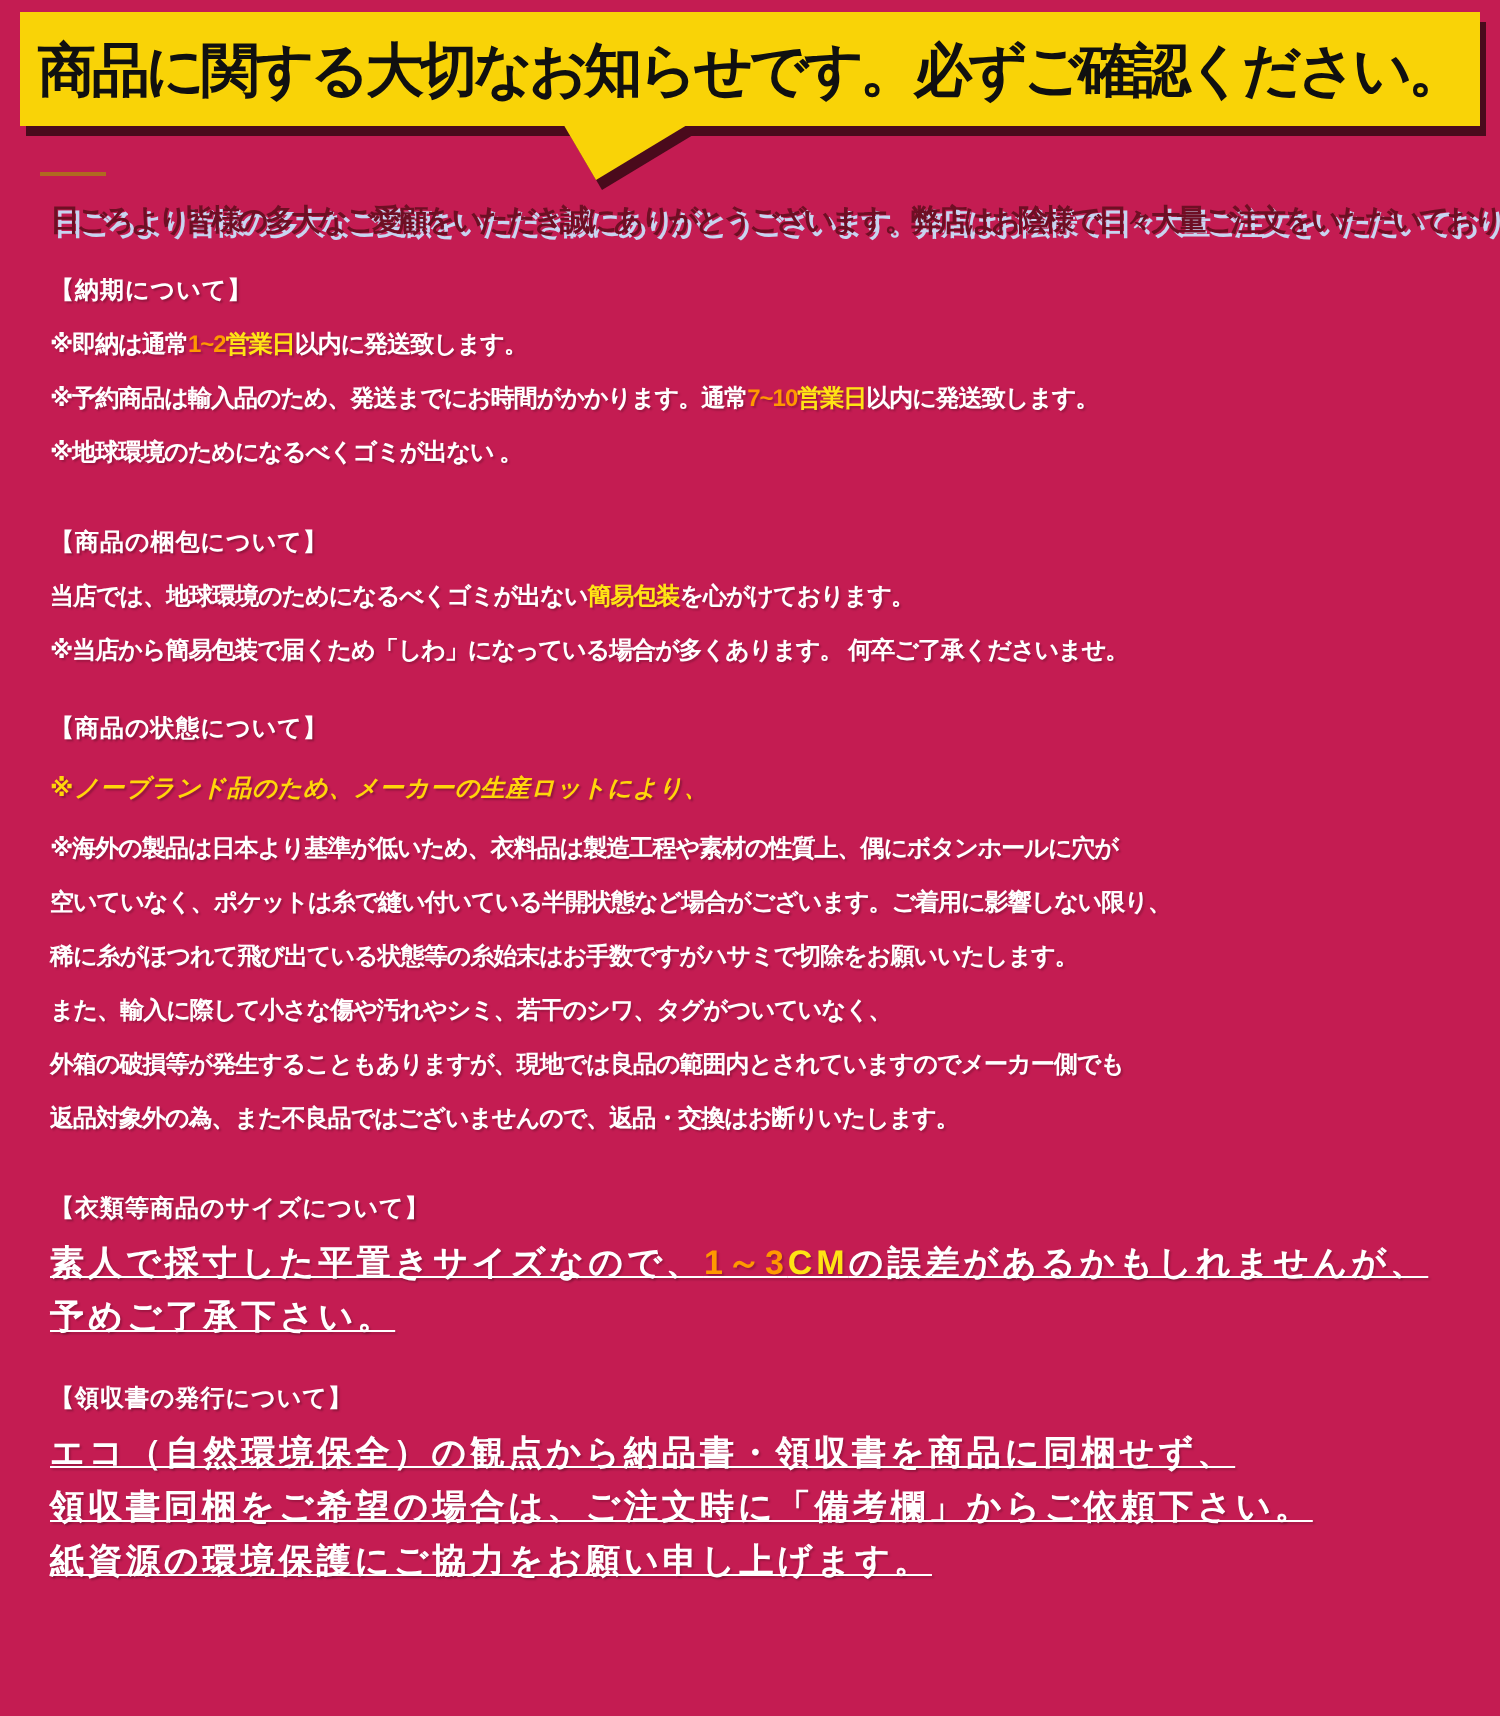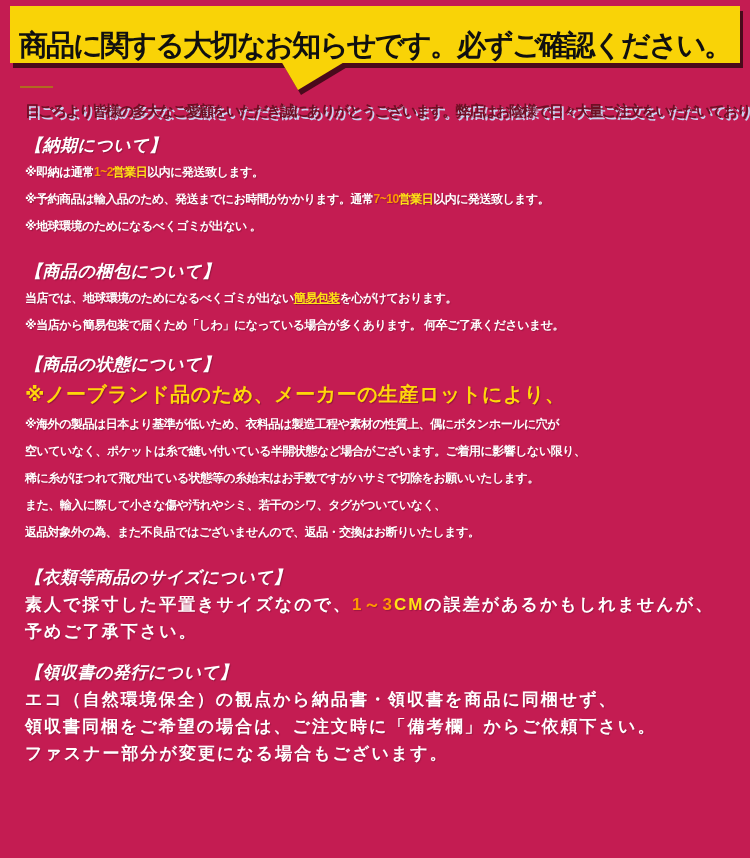--- a/index.html
+++ b/index.html
@@ -11,46 +11,45 @@
   html,body{margin:0;padding:0;}
   body{
     width:750px;height:858px;overflow:hidden;
     background:var(--bg);
     font-family:"Liberation Sans","DejaVu Sans",sans-serif;
     font-weight:700;
   }
   .balloon-wrap{position:relative;width:750px;height:92px;}
   .balloon-wrap svg{display:block;}
   .banner-title{
-    position:absolute;left:10px;top:19px;width:730px;height:54px;
+    position:absolute;left:10px;top:9px;width:730px;height:54px;
     display:flex;align-items:center;justify-content:center;
     font-size:29px;letter-spacing:-2px;color:var(--banner-ink);
     font-weight:700;white-space:nowrap;
   }
   .dash{position:absolute;left:20px;top:86px;width:33px;height:2px;background:var(--dash);}
   .content{padding:0 10px 0 25px;}
   .line{white-space:nowrap;}
   .intro{
     color:var(--intro-ink);font-size:15px;line-height:31px;letter-spacing:-1.8px;
     text-shadow:2px 2px 0 var(--intro-hl);
     margin-top:3px;
   }
   .heading{
-    color:var(--white);font-size:17px;line-height:27px;letter-spacing:0.5px;
+    color:var(--white);font-size:12px;line-height:27px;letter-spacing:0.5px;
     text-shadow:1px 1px 1px rgba(0,0,0,0.25);
-    font-style:italic;
   }
   .body-text{color:var(--white);font-size:12px;line-height:27px;letter-spacing:-0.5px;
     text-shadow:1px 1px 1px rgba(0,0,0,0.2);}
-  .warn{color:var(--warn);font-size:20px;line-height:25px;letter-spacing:0.5px;
+  .warn{color:var(--warn);font-style:italic;font-size:12px;line-height:25px;letter-spacing:0.5px;
     text-shadow:1px 1px 1px rgba(0,0,0,0.25);}
-  .spaced{font-size:17px;letter-spacing:2px;}
+  .spaced{font-size:17px;letter-spacing:2px;text-decoration:underline;}
   .orange{color:var(--orange);}
   .yellowhl{color:var(--yellowhl);}
-  .underlined{text-decoration:underline;}
+  .underlined{}
   .mt6{margin-top:6px;} .mt8{margin-top:12px;} .mt14{margin-top:14px;} .mt20{margin-top:18px;}
   .mt4{margin-top:4px;}
 </style>
 </head>
 <body>
 
 <div class="balloon-wrap">
   <svg width="750" height="96" viewBox="0 0 750 96">
     <rect x="13" y="11" width="730" height="57" fill="#4A0A1C"></rect>
     <polygon points="284,66 349,66 301,95" fill="#4A0A1C"></polygon>
@@ -81,30 +80,31 @@
   </div>
 
   <div>
     <div class="heading line mt8">【商品の状態について】</div>
     <div class="warn line mt4">※ノーブランド品のため、メーカーの生産ロットにより、</div>
     <div class="mt4">
       <div class="body-text line">※海外の製品は日本より基準が低いため、衣料品は製造工程や素材の性質上、偶にボタンホールに穴が</div>
       <div class="body-text line">空いていなく、ポケットは糸で縫い付いている半開状態など場合がございます。ご着用に影響しない限り、</div>
       <div class="body-text line">稀に糸がほつれて飛び出ている状態等の糸始末はお手数ですがハサミで切除をお願いいたします。</div>
       <div class="body-text line">また、輸入に際して小さな傷や汚れやシミ、若干のシワ、タグがついていなく、</div>
+      <div class="body-text line">外箱の破損等が発生することもありますが、現地では良品の範囲内とされていますのでメーカー側でも</div>
       <div class="body-text line">返品対象外の為、また不良品ではございませんので、返品・交換はお断りいたします。</div>
     </div>
   </div>
 
   <div>
     <div class="heading line mt20">【衣類等商品のサイズについて】</div>
     <div class="body-text spaced line"><span>素人で採寸した平置きサイズなので、</span><span class="orange">1～3</span><span class="yellowhl">CM</span><span>の誤差があるかもしれませんが、</span></div>
     <div class="body-text spaced line">予めご了承下さい。</div>
   </div>
 
   <div>
     <div class="heading line mt14">【領収書の発行について】</div>
     <div class="body-text spaced line">エコ（自然環境保全）の観点から納品書・領収書を商品に同梱せず、</div>
     <div class="body-text spaced line">領収書同梱をご希望の場合は、ご注文時に「備考欄」からご依頼下さい。</div>
-    <div class="body-text spaced line">ファスナー部分が変更になる場合もございます。</div>
+    <div class="body-text spaced line">紙資源の環境保護にご協力をお願い申し上げます。</div>
   </div>
 
 </div>
 
 </body></html>

